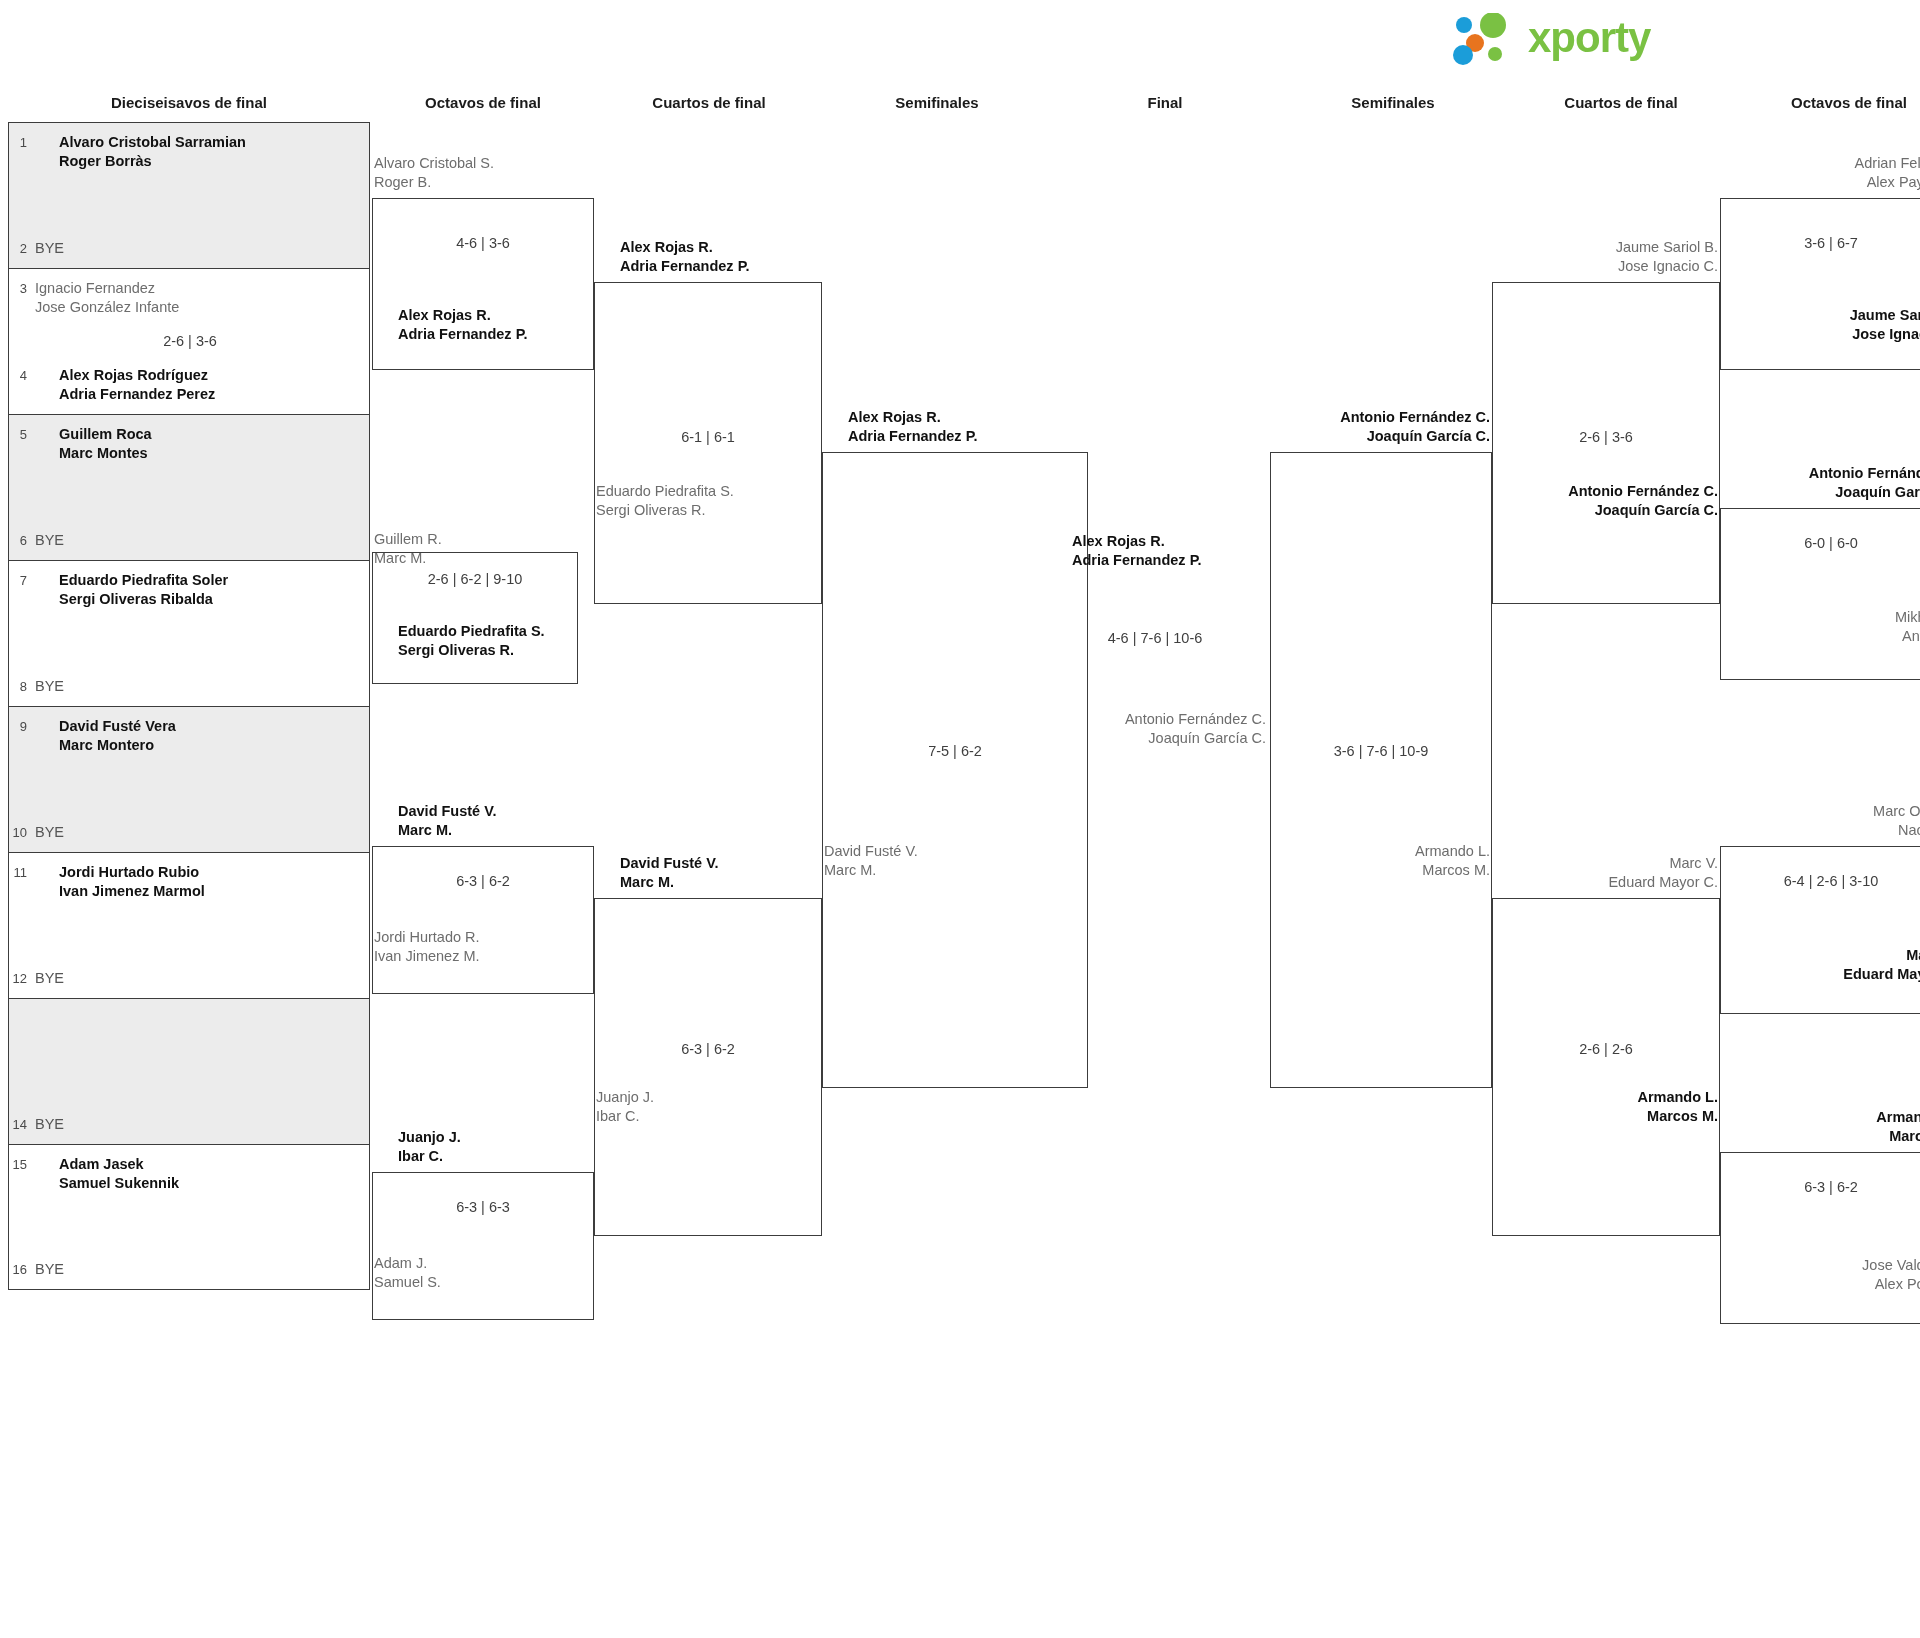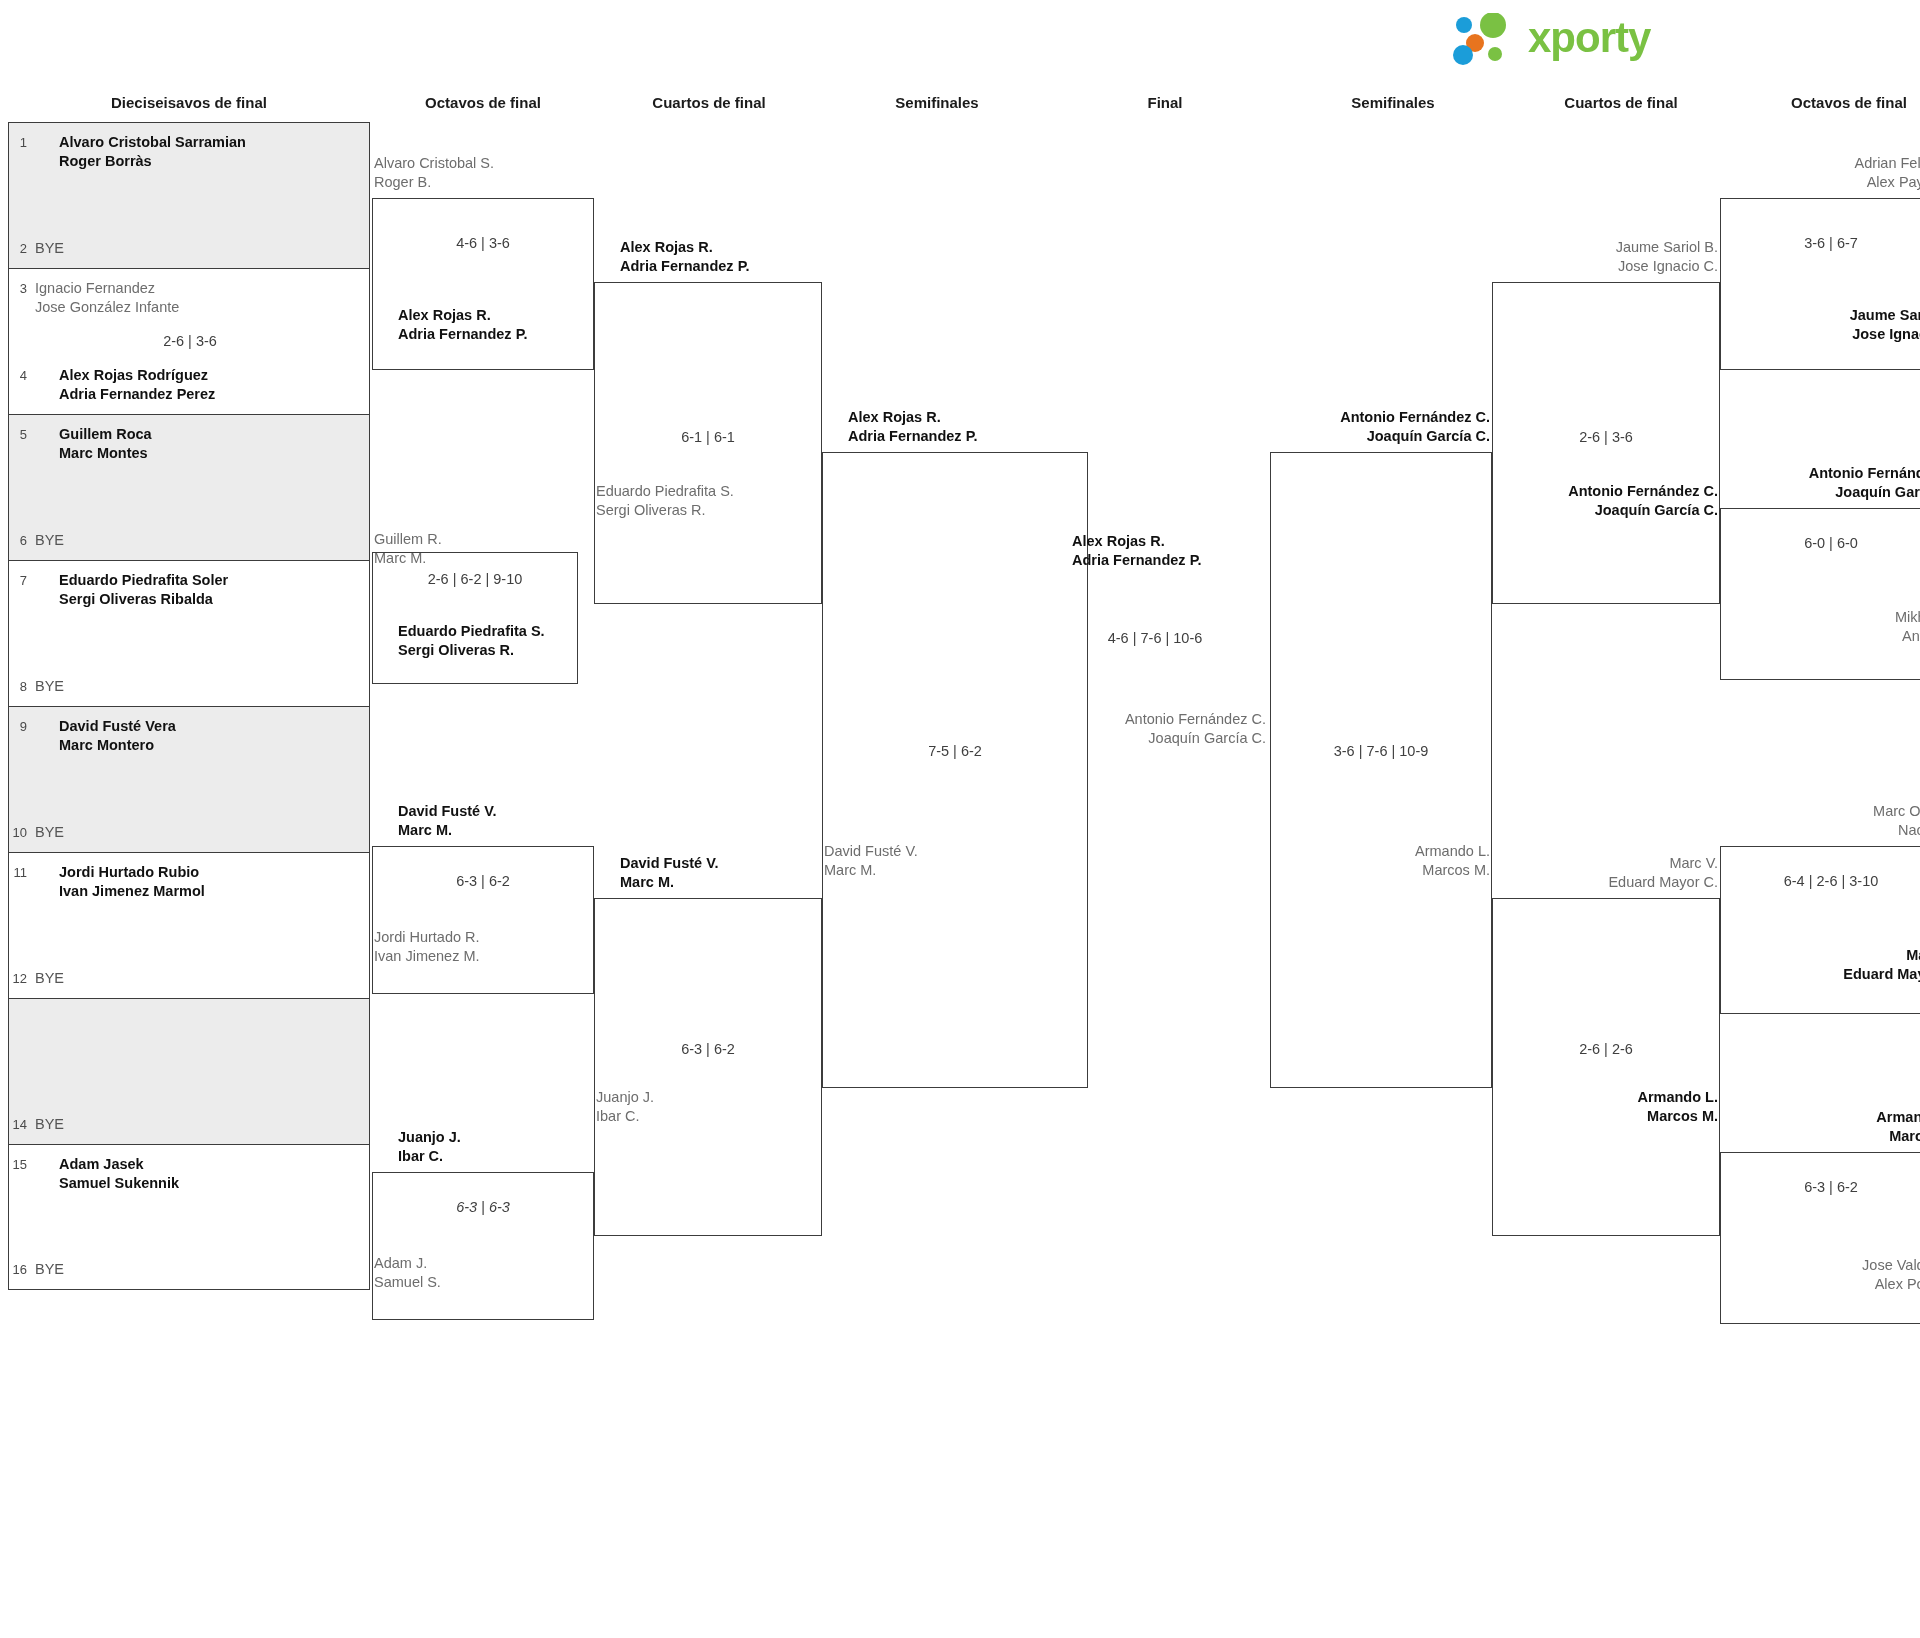--- a/index.html
+++ b/index.html
@@ -248,21 +248,21 @@
     </div>
     <div class="team la" style="top: 802px; left: 374px;">
       <span class="nm winner">David Fusté V.</span>
       <span class="nm winner">Marc M.</span>
     </div>
     <div class="team la" style="top: 928px; left: 374px;">
       <span class="nm loser">Jordi Hurtado R.</span>
       <span class="nm loser">Ivan Jimenez M.</span>
     </div>
     <div class="mbox" style="left: 372px; top: 1172px; width: 222px; height: 148px;">
-      <div class="mscore" style="top: 26px; font-style: italic;">6-3 | 6-3</div>
+      <div class="mscore" style="top: 26px;">6-3 | 6-3</div>
     </div>
     <div class="team la" style="top: 1128px; left: 374px;">
       <span class="nm winner">Juanjo J.</span>
       <span class="nm winner">Ibar C.</span>
     </div>
     <div class="team la" style="top: 1254px; left: 374px;">
       <span class="nm loser">Adam J.</span>
       <span class="nm loser">Samuel S.</span>
     </div>
     <div class="mbox" style="left: 594px; top: 282px; width: 228px; height: 322px;">

